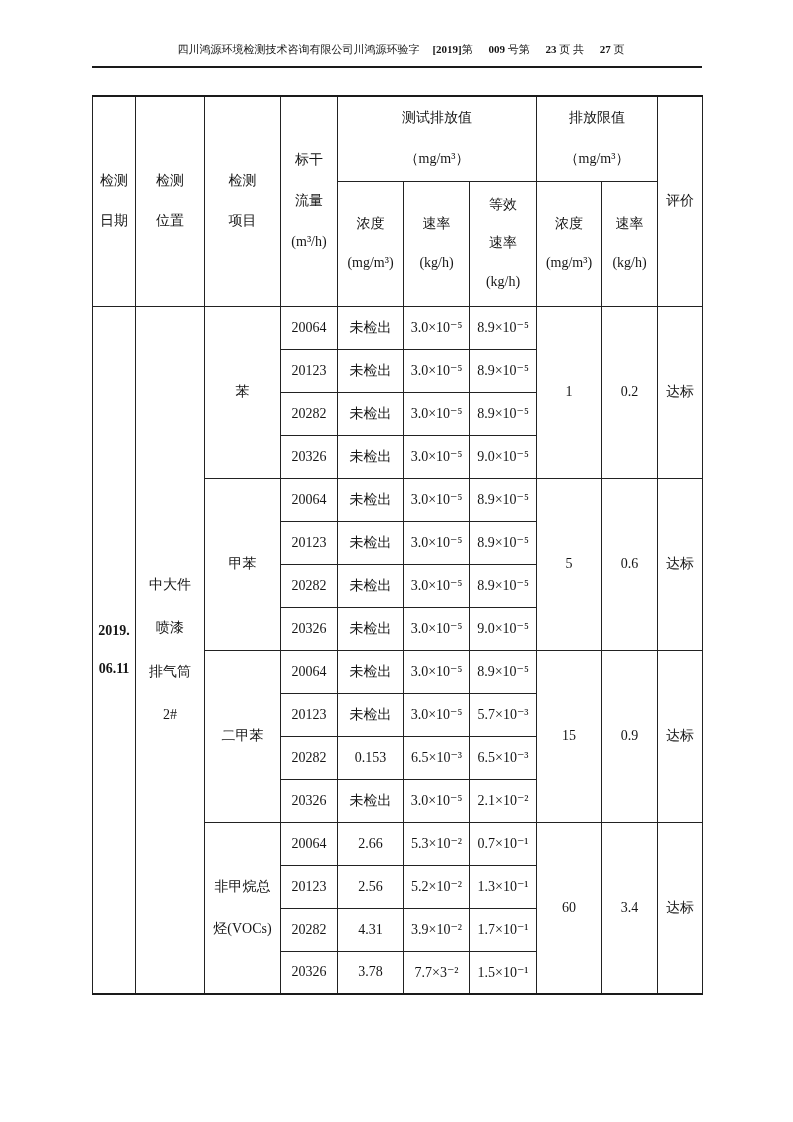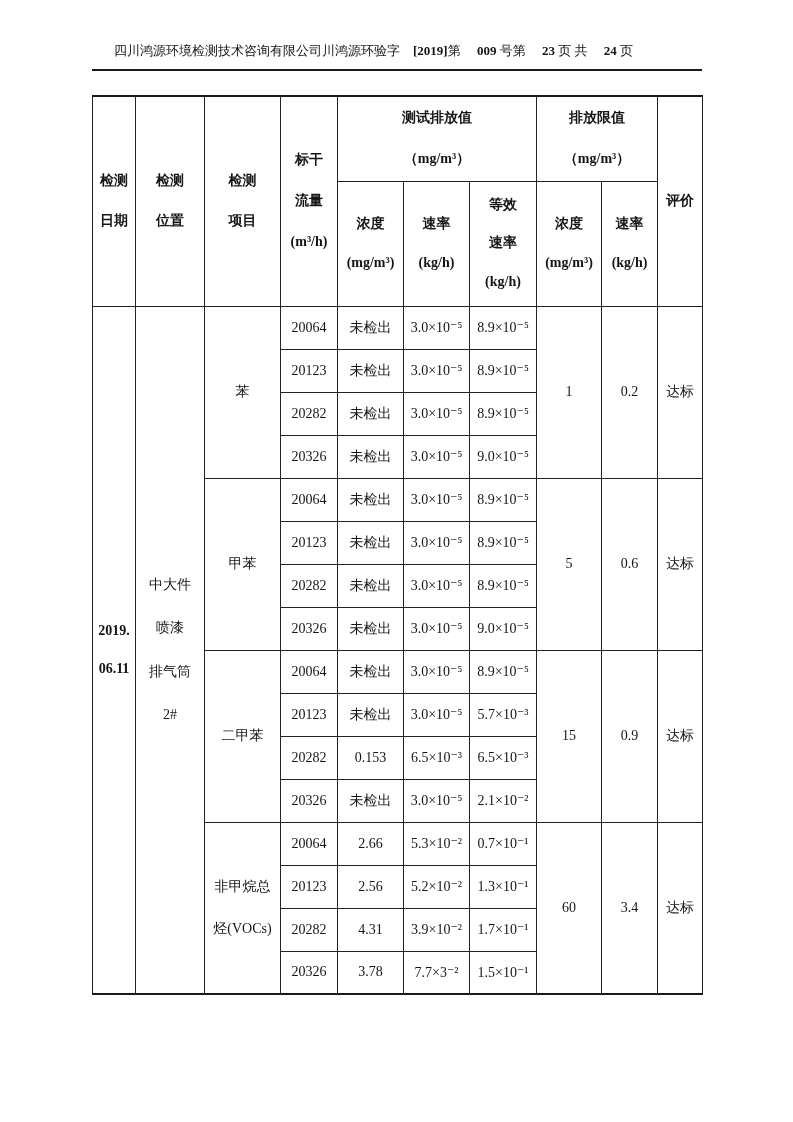--- a/index.html
+++ b/index.html
@@ -4,53 +4,53 @@
 <style>
   * { margin:0; padding:0; box-sizing:border-box; }
   html,body { background:#ffffff; }
   body {
     width:793px; height:1122px; position:relative;
     font-family:"Liberation Serif","DejaVu Serif",serif;
     color:#151515; overflow:hidden;
   }
   .page-header {
     position:absolute; left:92px; top:42px; width:610px;
-    display:flex; justify-content:flex-start; align-items:baseline;
+    display:flex; justify-content:center; align-items:baseline;
     border-bottom:2px solid #1a1a1a;
     padding:0 14px 9px 22px;
-    font-size:13px; white-space:nowrap;
+    font-size:11px; white-space:nowrap;
   }
   .page-header .b { font-weight:bold;padding-left:13px; }
   .report-table {
     position:absolute; left:92px; top:95px; width:610px;
     border-collapse:collapse; table-layout:fixed;
     border-top:2px solid #1a1a1a; border-bottom:2px solid #1a1a1a;
   }
   .report-table th, .report-table td {
     border:1px solid #222; text-align:center; vertical-align:middle;
     padding:0; font-size:14px; overflow:hidden;
   }
-  .report-table th { font-weight:bold; white-space:pre-line;margin-top:29px; }
+  .report-table th { font-weight:normal; white-space:pre-line;margin-top:29px; }
   tr.h1 { height:85px; }
   tr.h1 th { line-height:2.9; }
   tr.h2 { height:125px; }
   tr.h2 th { line-height:2.75; }
   tbody tr { height:43px; }
   td.ml { white-space:pre-line; }
   td.date-cell { line-height:2.7;font-weight:bold; }
   td.loc-cell { line-height:3.1; }
   td.item-cell { line-height:3.0; }
 </style>
 </head>
 <body>
 
 <div class="page-header">
   <span>四川鸿源环境检测技术咨询有限公司</span>
   <span><span>川鸿源环验字</span><span class="b">[2019]</span><span>第 </span><span class="b">009</span><span> 号</span></span>
-  <span><span>第 </span><span class="b">23</span><span> 页 共 </span><span class="b">24</span><span> 页</span></span>
+  <span><span>第 </span><span class="b">23</span><span> 页 共 </span><span class="b">27</span><span> 页</span></span>
 </div>
 
 <table class="report-table">
   <colgroup>
     <col style="width:43px">
       <col style="width:69px">
       <col style="width:76px">
       <col style="width:57px">
       <col style="width:66px">
       <col style="width:66px">

